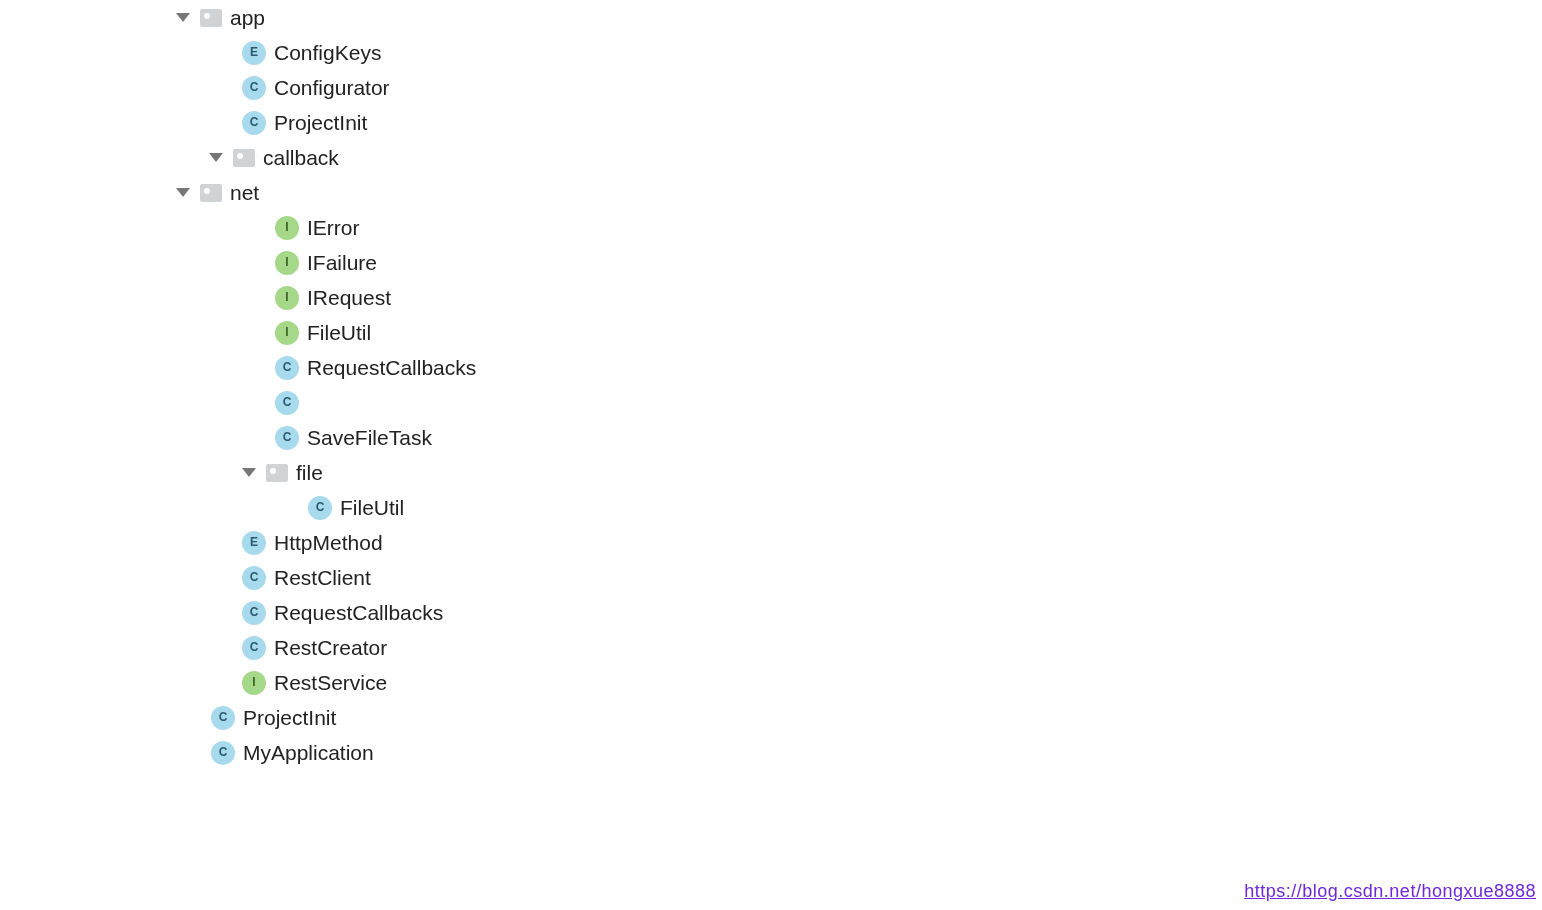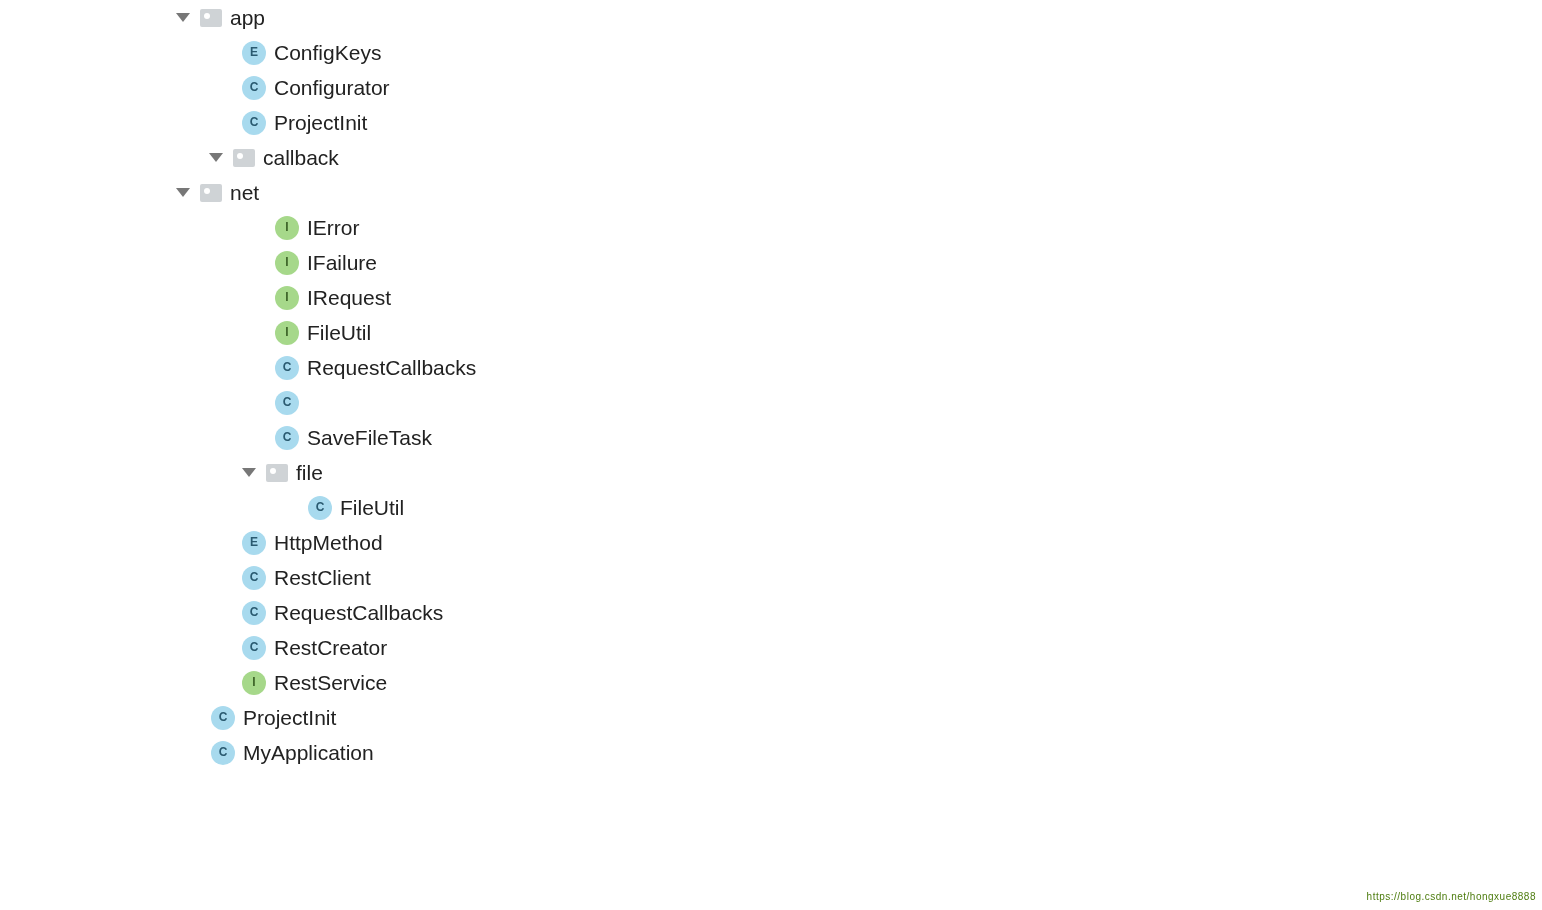--- a/index.html
+++ b/index.html
@@ -58,23 +58,24 @@
       flex-shrink: 0;
     }
     .icon-class { background: #a8daee; color: #2a5a70; }
     .icon-enum  { background: #a8daee; color: #2a5a70; }
     .icon-interface { background: #a6d88a; color: #3d6428; }
     .label { color: #222; text-align: center; }
     .watermark {
       position: fixed;
       bottom: 4px;
       right: 6px;
-      font-size: 10px;
-      color: #4d7c0f;
+      font-size: 18px;
+      color: #6d28d9;
       letter-spacing: 0.5px;
+      text-decoration: underline;
     }
   </style>
 </head>
 <body>
 
 <div class="tree" id="tree">
     <div class="row">
       <span class="indent" style="width: 0px;"></span>
       <span class="chevron"></span>
       <span class="dir-icon"></span>

